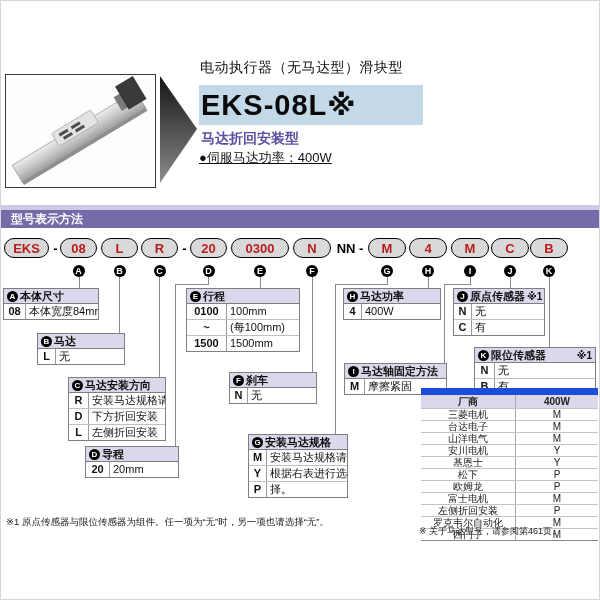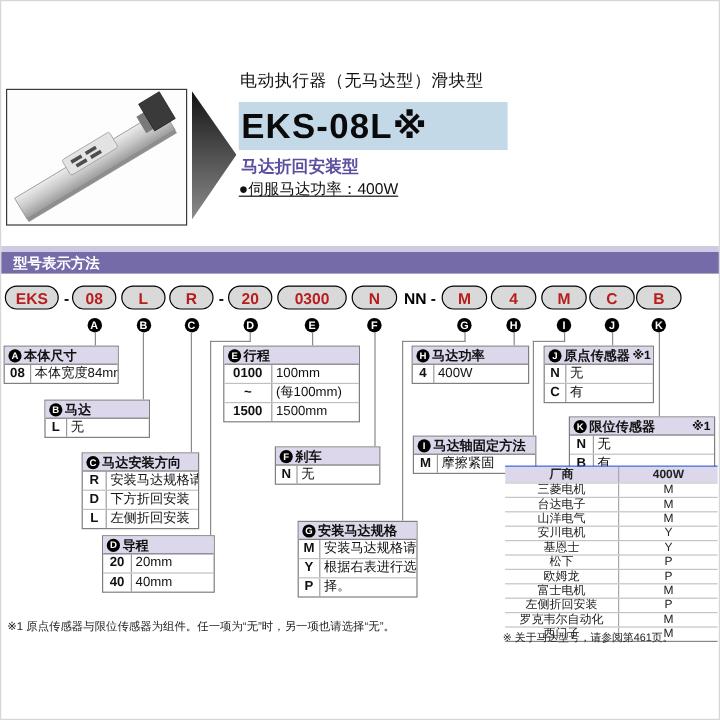--- a/index.html
+++ b/index.html
@@ -37,21 +37,21 @@
   .opt-header .hnote{margin-left:auto;font-size:10px;font-weight:bold;}
   .hcircle{display:inline-block;flex:0 0 11px;width:11px;height:11px;border-radius:50%;background:#000;color:#fff;
            font-size:8px;font-weight:bold;text-align:center;line-height:11px;}
   .opt-row{display:flex;height:15px;line-height:15px;}
   .opt-row + .opt-row{border-top:1px solid #c0c0c0;}
   .opt-code{font-weight:bold;text-align:center;border-right:1px solid #9c9c9c;flex:0 0 auto;box-sizing:border-box;}
   .opt-desc{padding-left:3px;white-space:nowrap;overflow:hidden;flex:1;}
 
   
   .mfr-table{position:absolute;left:420px;top:387px;width:177px;font-size:10px;color:#222;
-             border-top:1px solid #1d4ed8;border-bottom:1px solid #888;}
+             border-top:7px solid #1d4ed8;border-bottom:1px solid #888;}
   .mfr-header{display:flex;background:var(--table-header-bg,#dcd7ea);font-weight:bold;height:13px;line-height:13px;text-align:center;}
   .mfr-row{display:flex;height:11px;line-height:11px;text-align:center;border-top:1px solid #c4c4c4;}
   .mfr-c1{width:95px;border-right:1px solid #a8a8a8;box-sizing:border-box;overflow:hidden;}
   .mfr-c2{flex:1;overflow:hidden;}
 
   .footnote-left{position:absolute;left:5px;top:515px;font-size:9.5px;color:#222;white-space:nowrap;}
   .footnote-right{position:absolute;left:418px;top:524px;font-size:9px;color:#222;white-space:nowrap;text-align:right;}
 </style>
 </head>
 <body>
@@ -190,24 +190,20 @@
       </div>
       <div class="opt-table" style="left: 84px; top: 445px; width: 94px;">
         <div class="opt-header">
           <div class="hcircle">D</div>
           <div class="htitle">导程</div>
         </div>
         <div class="opt-row">
           <div class="opt-code" style="width: 24px;">20</div>
           <div class="opt-desc">20mm</div>
         </div>
-        <div class="opt-row">
-          <div class="opt-code" style="width: 24px;">40</div>
-          <div class="opt-desc">40mm</div>
-        </div>
       </div>
       <div class="opt-table" style="left: 185px; top: 287px; width: 114px;">
         <div class="opt-header">
           <div class="hcircle">E</div>
           <div class="htitle">行程</div>
         </div>
         <div class="opt-row">
           <div class="opt-code" style="width: 40px;">0100</div>
           <div class="opt-desc">100mm</div>
         </div>

